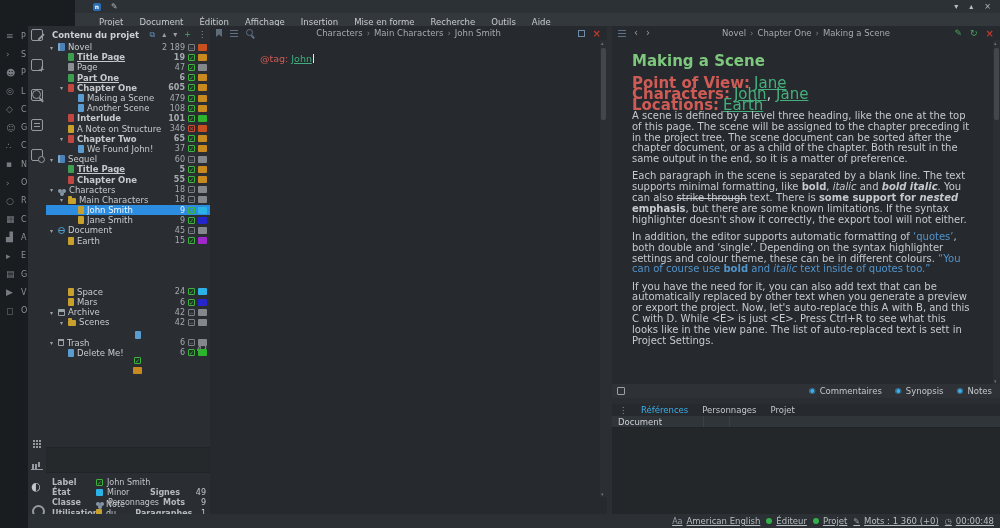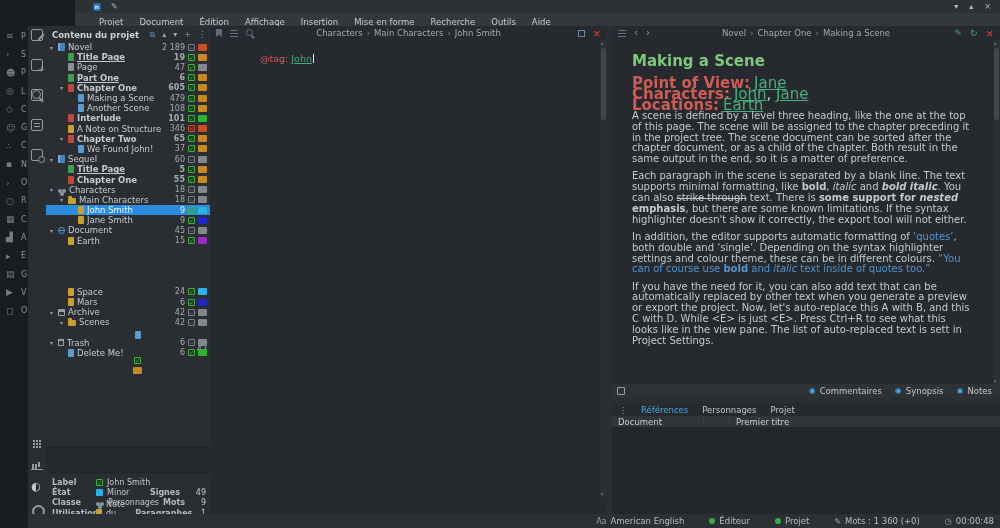--- a/index.html
+++ b/index.html
@@ -621,29 +621,28 @@
     <div class="hsplit"></div>
     <div class="refs-tabs" id="refs-tabs">
         <span class="refs-menu">⋮</span>
         <span class="rtab active">Références</span>
         <span class="rtab">Personnages</span>
         <span class="rtab">Projet</span>
       </div>
     <div class="refs-head">
       <span class="rc1">Document</span>
       <span class="rcs"></span>
-      <span class="rc2">Premier titre</span>
     </div>
     <div class="refs-body"></div>
   </div>
 
 </div>
 
 <div id="statusbar">
-    <span id="status-items" style="display:flex;gap:25px;align-items:flex-end;">
+    <span id="status-items" style="display:flex;gap:6px;align-items:flex-end;text-decoration:underline;">
       <span class="st-seg">
         <span class="st-glyph">Aa</span>
         <span>American English</span>
       </span>
       <span class="st-seg">
         <span class="st-dot"></span>
         <span>Éditeur</span>
       </span>
       <span class="st-seg">
         <span class="st-dot"></span>

